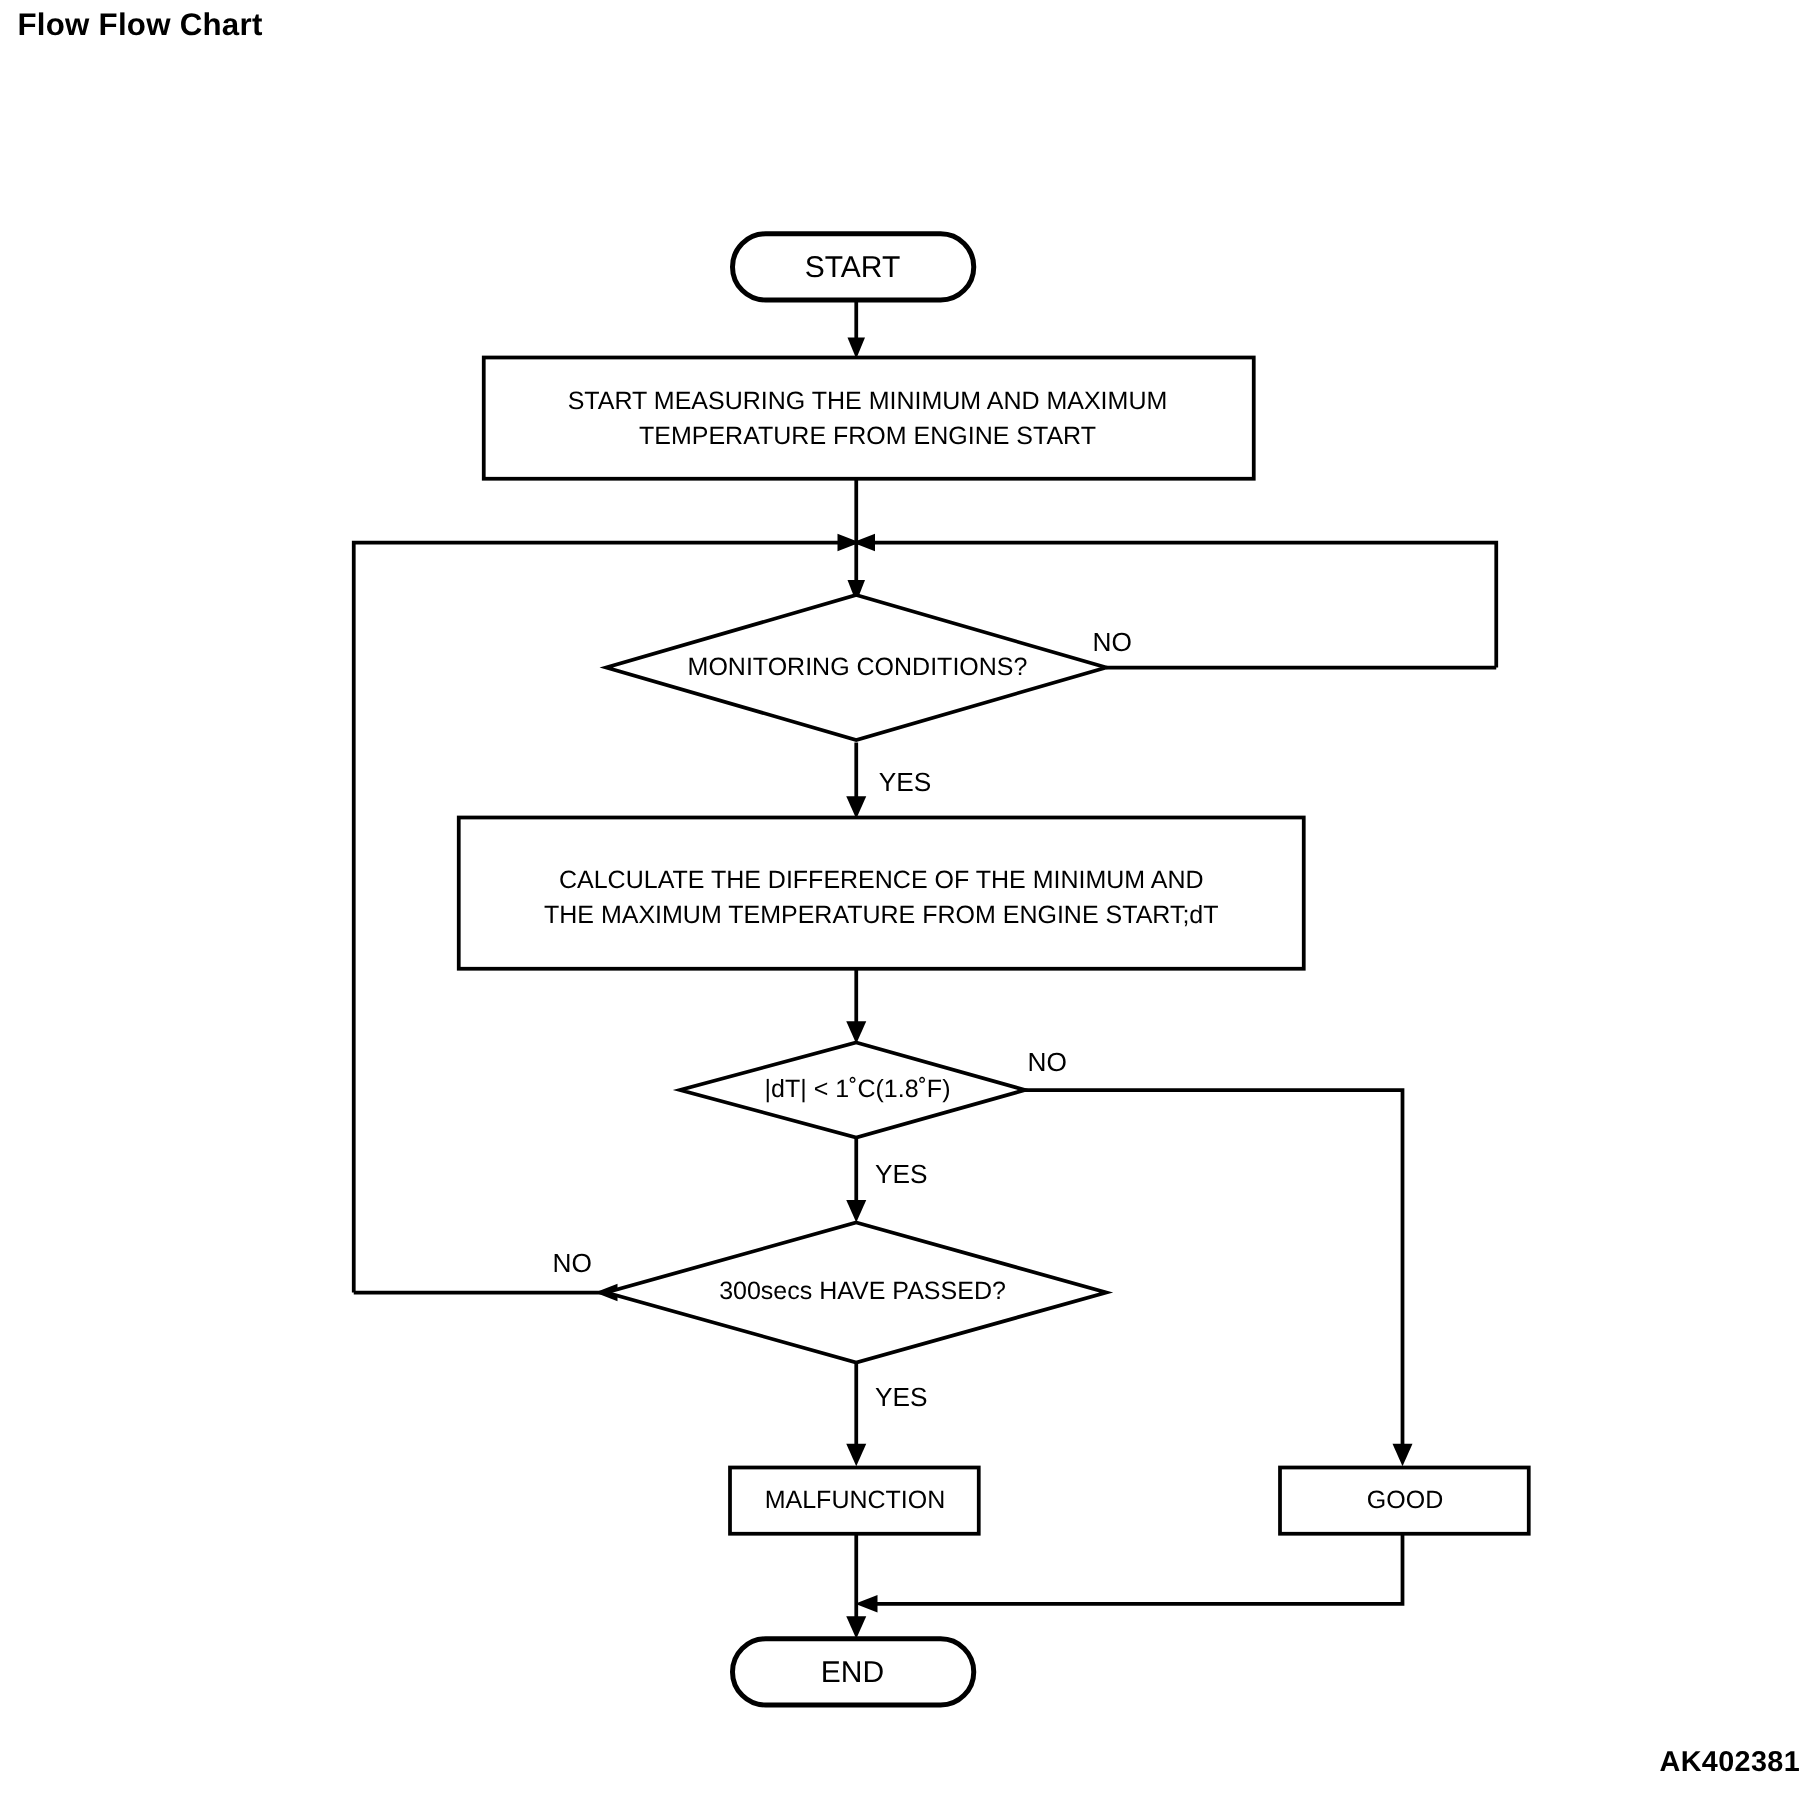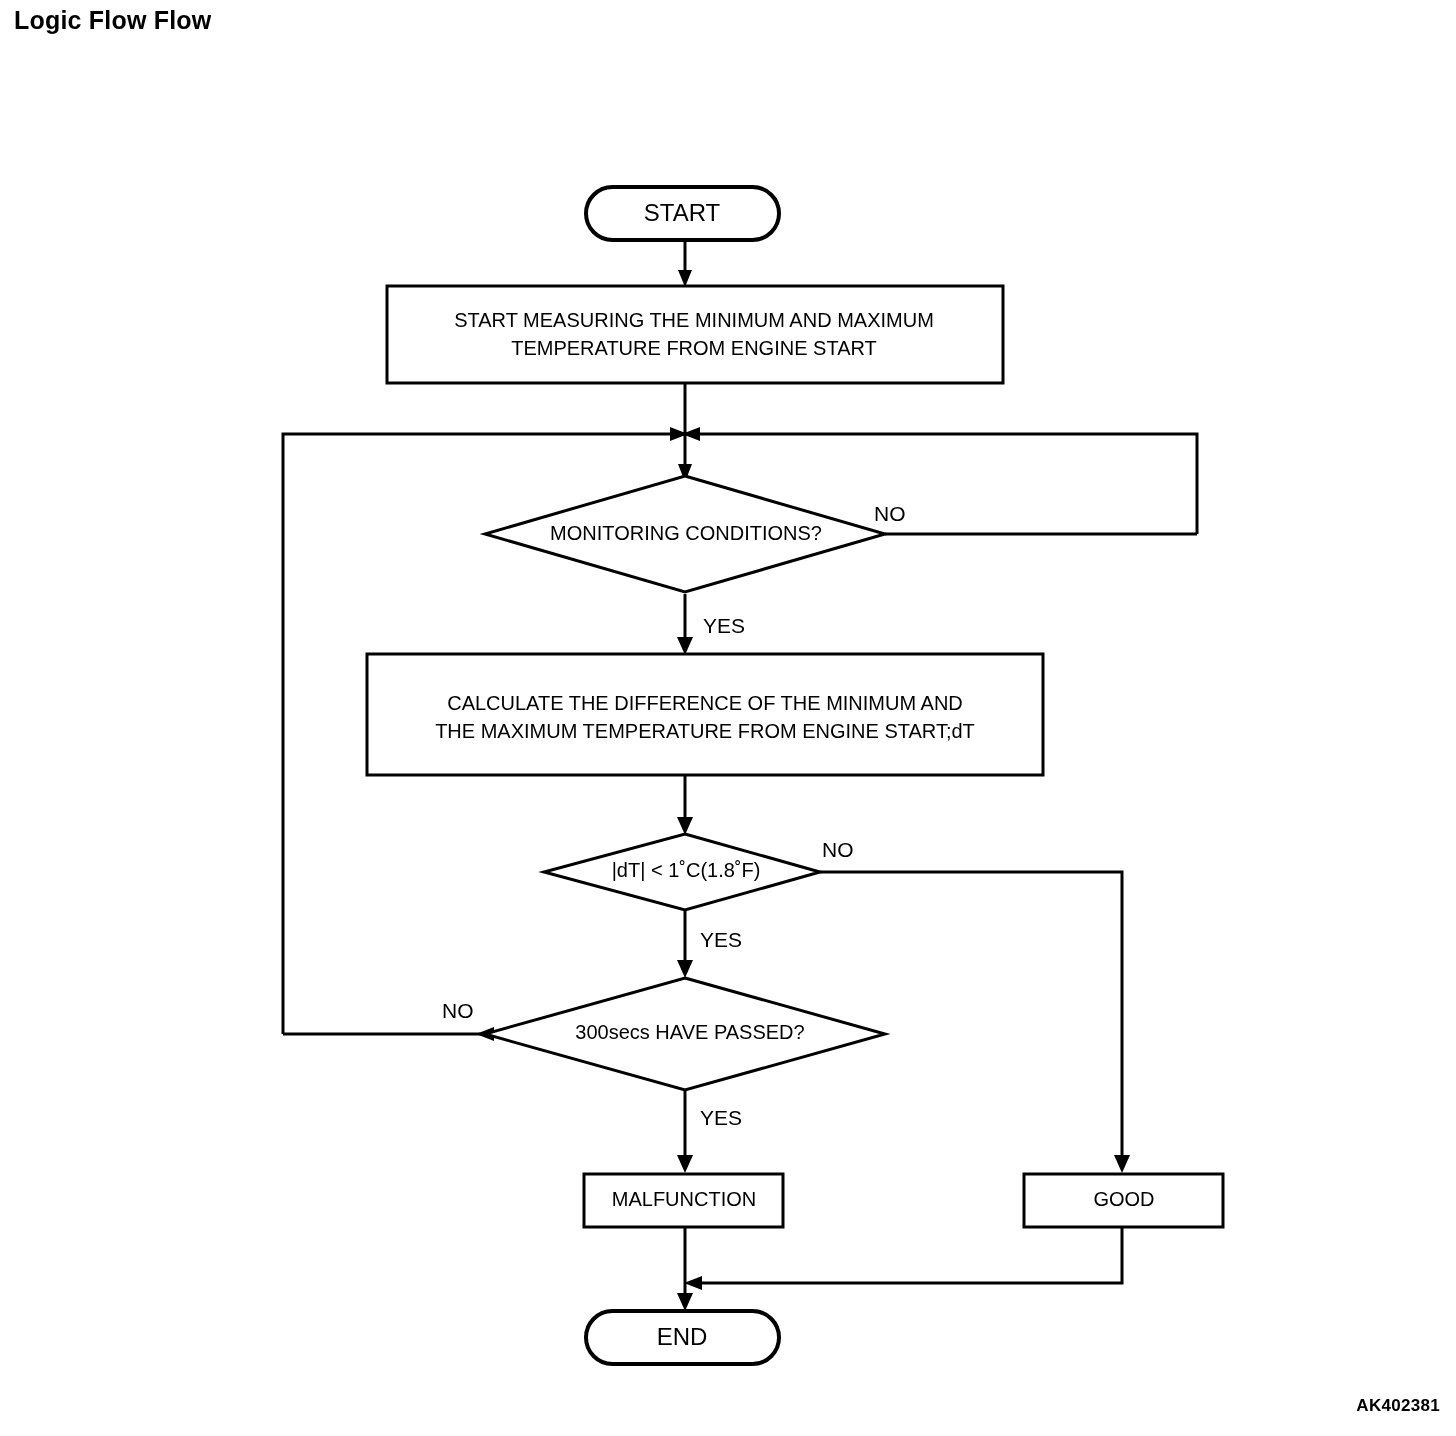--- a/index.html
+++ b/index.html
@@ -21,21 +21,21 @@
     top: 6px;
     font-size: 25px;
     font-weight: bold;
     letter-spacing: 0.2px;
     white-space: nowrap;
   }
   #ref-code {
     position: absolute;
     right: 16px;
     top: 1396px;
-    font-size: 17px;
+    font-size: 23px;
     font-weight: bold;
     letter-spacing: 0.3px;
   }
   #flow-svg {
     position: absolute;
     left: 0;
     top: 0;
   }
   .shape-fill {
     fill: #ffffff;
@@ -74,21 +74,21 @@
     font-family: "Liberation Sans", sans-serif;
     font-size: 24px;
     fill: #000000;
     text-anchor: middle;
     dominant-baseline: middle;
   }
 </style>
 </head>
 <body>
 
-<div id="page-title">Logic Flow Flow</div>
+<div id="page-title">Flow Flow Chart</div>
 
 <svg id="flow-svg" width="1456" height="1436" viewBox="0 0 1456 1436">
 
   <g>
     <path class="conn" d="M685,240 L685,278"></path>
     <polygon class="arrow-head" points="685,287 678,270 692,270"></polygon>
   </g>
 
   <g>
     <path class="conn" d="M685,383 L685,474"></path>

